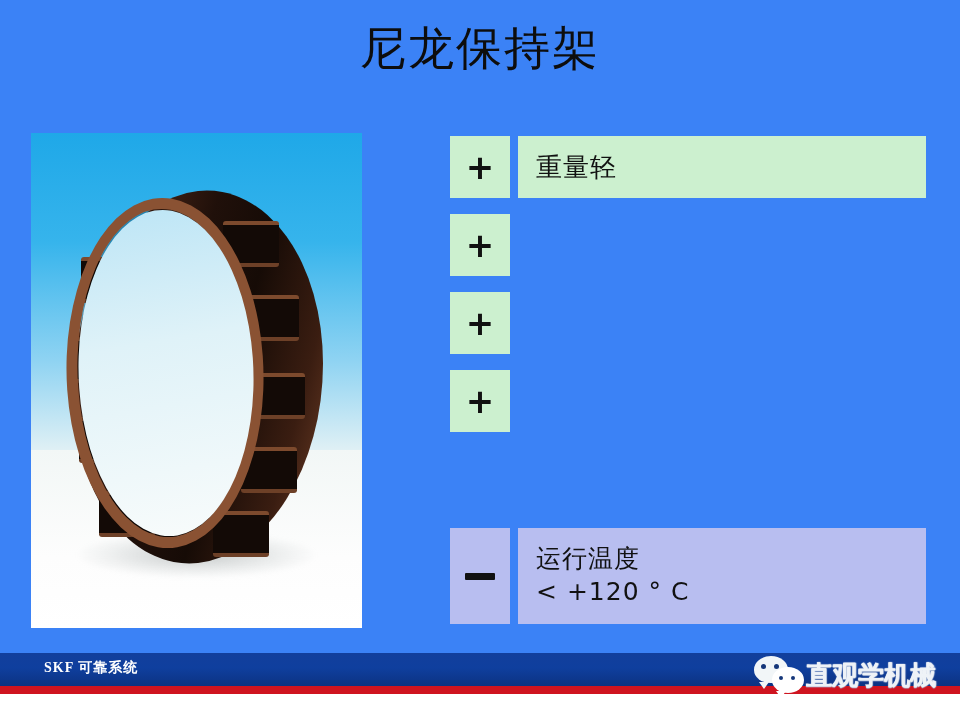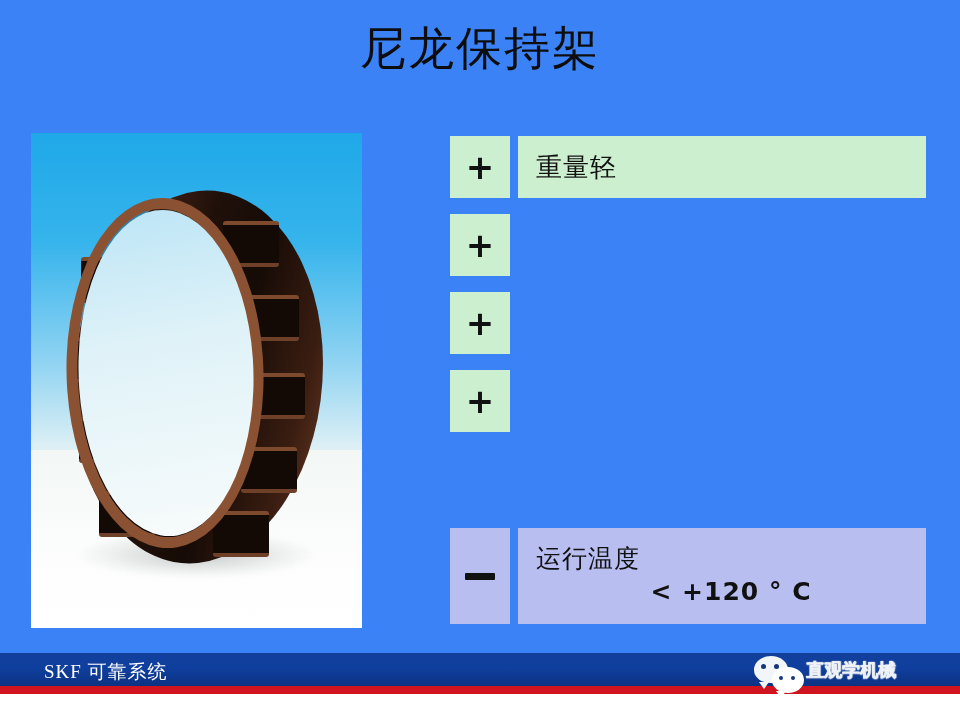--- a/index.html
+++ b/index.html
@@ -91,33 +91,33 @@
   }
   .neg-block .sym .bar { width:30px; height:7px; background:#111; border-radius:1px; }
   .neg-block .txt {
     flex:1 1 auto; margin-left:8px; background:#b8bef0;
     display:flex; flex-direction:column; justify-content:center;
     padding-left:18px;
     font-family:"DejaVu Sans","Liberation Sans",sans-serif;
     color:#111;
   }
   .neg-block .line1 { font-size:25px; letter-spacing:1px; line-height:1.25; }
-  .neg-block .line2 { font-size:25px; font-weight:700; letter-spacing:1px; line-height:1.3; margin-top:2px;text-align:center; }
+  .neg-block .line2 { font-size:25px; font-weight:400; letter-spacing:1px; line-height:1.3; margin-top:2px; }
 
   
   .footer-blue {
     position:absolute; left:0; top:653px; width:960px; height:33px;
     background:linear-gradient(#123f9c 0%, #0f3f9e 45%, #0c3282 100%);
   }
   .footer-red { position:absolute; left:0; top:686px; width:960px; height:8px; background:#cf1420; }
   .footer-white { position:absolute; left:0; top:694px; width:960px; height:26px; background:#ffffff; }
   .footer-label {
     position:absolute; left:44px; top:659px;
     font-family:"Liberation Serif","DejaVu Serif",serif;
-    font-size:19px; font-weight:400; color:#ffffff; letter-spacing:1px;
+    font-size:14px; font-weight:700; color:#ffffff; letter-spacing:1px;
     white-space:nowrap;
   }
   .watermark { position:absolute; left:752px; top:652px; width:208px; height:46px; }
   .wechat { position:absolute; left:0; top:4px; width:56px; height:38px; }
   .wechat .b1 {
     position:absolute; left:2px; top:0px; width:34px; height:27px;
     background:#f2f6f8; border-radius:50% 50% 48% 48%;
   }
   .wechat .b1:after {
     content:""; position:absolute; left:5px; bottom:-6px;
@@ -134,21 +134,21 @@
     border-color:#ffffff transparent transparent transparent;
   }
   .wechat i { position:absolute; width:5px; height:5px; border-radius:50%; background:#16377a; }
   .wechat .e1 { left:9px;  top:8px; }
   .wechat .e2 { left:22px; top:8px; }
   .wechat .e3 { left:27px; top:20px; width:4px; height:4px; }
   .wechat .e4 { left:39px; top:20px; width:4px; height:4px; }
   .wm-text {
     position:absolute; left:54px; top:6px;
     font-family:"DejaVu Sans","Liberation Sans",sans-serif;
-    font-size:18px; font-weight:700; color:#eef2f7; letter-spacing:0px;
+    font-size:26px; font-weight:700; color:#eef2f7; letter-spacing:0px;
     white-space:nowrap;
     text-shadow:0 0 1px #ffffff, 1px 0 1px #c9d4e6, 0 1px 1px #9fb0cf;
   }
 </style>
 </head>
 <body>
 
 <div class="slide">
 
   <div class="title">尼龙保持架</div>

